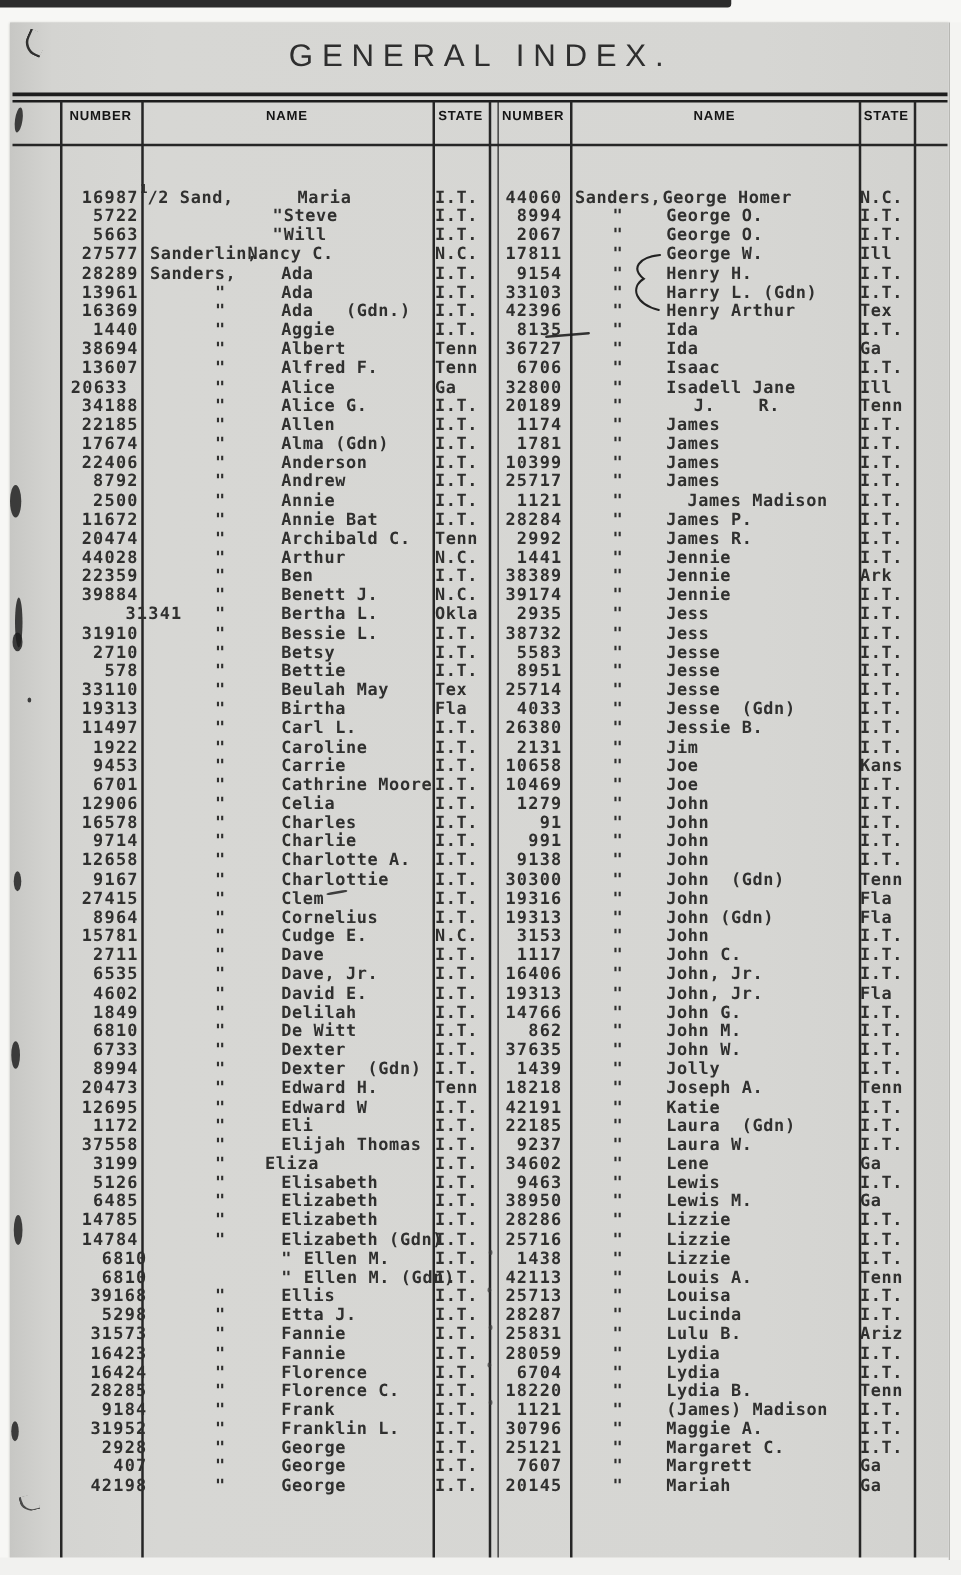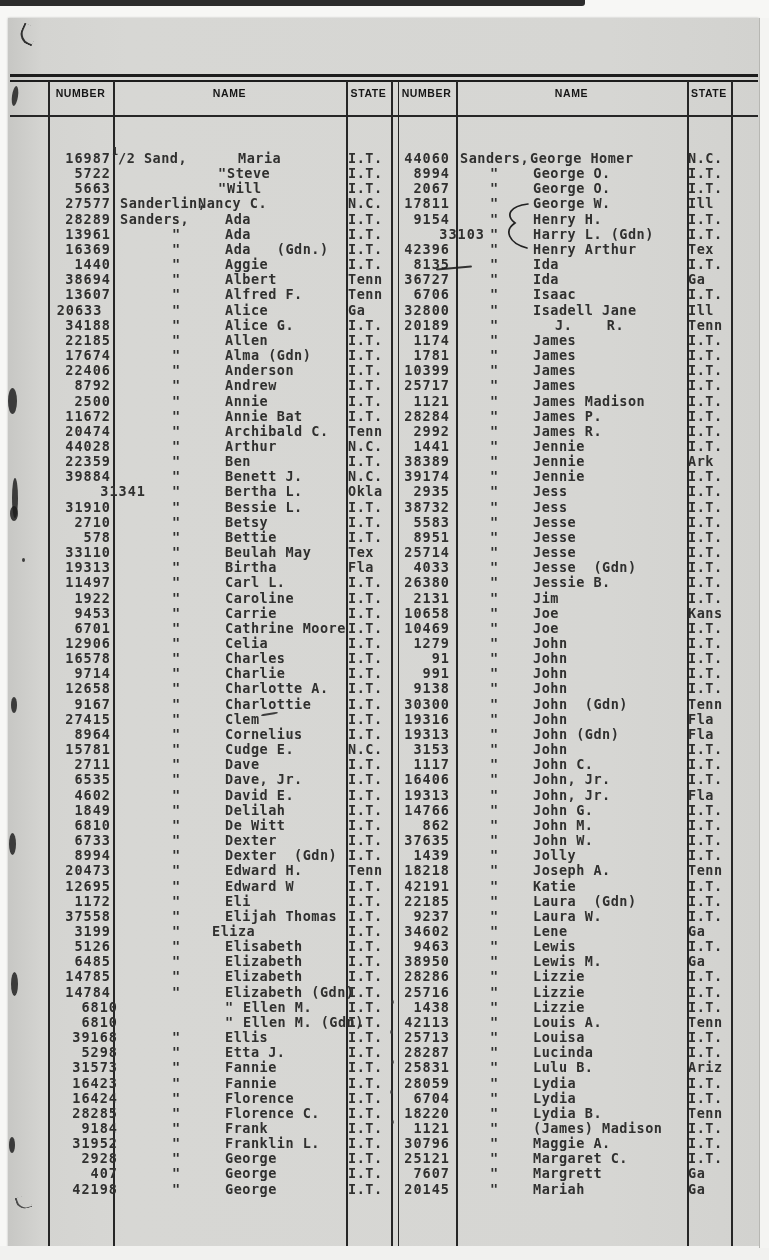--- a/index.html
+++ b/index.html
@@ -68,20 +68,21 @@
   <div class="blot" style="left:12px;top:86px;width:6px;height:20px;transform:rotate(8deg)"></div>
   <div class="blot" style="left:8px;top:388px;width:9px;height:26px"></div>
   <div class="blot" style="left:12px;top:478px;width:6px;height:40px"></div>
   <div class="blot" style="left:10px;top:506px;width:8px;height:15px"></div>
   <div class="blot" style="left:22px;top:558px;width:3px;height:4px"></div>
   <div class="blot" style="left:11px;top:697px;width:6px;height:16px"></div>
   <div class="blot" style="left:9px;top:833px;width:7px;height:22px"></div>
   <div class="blot" style="left:11px;top:972px;width:7px;height:24px"></div>
   <div class="blot" style="left:9px;top:1137px;width:6px;height:16px"></div>
 
+  <div class="page-title">GENERAL INDEX.</div>
   <div class="hrule rule-a"></div>
   <div class="hrule rule-b"></div>
   <div class="hrule rule-c"></div>
 
   <div class="vline" style="left:48px"></div>
   <div class="vline" style="left:113px"></div>
   <div class="vline" style="left:346px"></div>
   <div class="vline" style="left:391px;width:2px"></div>
   <div class="vline" style="left:397.5px"></div>
   <div class="vline" style="left:456px"></div>
@@ -537,21 +538,21 @@
         <span class="cell" style="left: 135px;">George W.</span>
         <span class="cell" style="left: 290px; width: 43px;">Ill</span>
       </div>
       <div class="row">
         <span class="cell num" style="width: 52px;">9154</span>
         <span class="cell" style="left: 92px;">"</span>
         <span class="cell" style="left: 135px;">Henry H.</span>
         <span class="cell" style="left: 290px; width: 43px;">I.T.</span>
       </div>
       <div class="row">
-        <span class="cell num" style="width: 52px; margin-left: 35px;">33103</span>
+        <span class="cell num" style="width: 52px;">33103</span>
         <span class="cell" style="left: 92px;">"</span>
         <span class="cell" style="left: 135px;">Harry L. (Gdn)</span>
         <span class="cell" style="left: 290px; width: 43px;">I.T.</span>
       </div>
       <div class="row">
         <span class="cell num" style="width: 52px;">42396</span>
         <span class="cell" style="left: 92px;">"</span>
         <span class="cell" style="left: 135px;">Henry Arthur</span>
         <span class="cell" style="left: 290px; width: 43px;">Tex</span>
       </div>
@@ -605,21 +606,21 @@
       </div>
       <div class="row">
         <span class="cell num" style="width: 52px;">25717</span>
         <span class="cell" style="left: 92px;">"</span>
         <span class="cell" style="left: 135px;">James</span>
         <span class="cell" style="left: 290px; width: 43px;">I.T.</span>
       </div>
       <div class="row">
         <span class="cell num" style="width: 52px;">1121</span>
         <span class="cell" style="left: 92px;">"</span>
-        <span class="cell" style="left: 135px;">James Madison</span>
+        <span class="cell" style="left: 152px;">James Madison</span>
         <span class="cell" style="left: 290px; width: 43px;">I.T.</span>
       </div>
       <div class="row">
         <span class="cell num" style="width: 52px;">28284</span>
         <span class="cell" style="left: 92px;">"</span>
         <span class="cell" style="left: 135px;">James P.</span>
         <span class="cell" style="left: 290px; width: 43px;">I.T.</span>
       </div>
       <div class="row">
         <span class="cell num" style="width: 52px;">2992</span>

